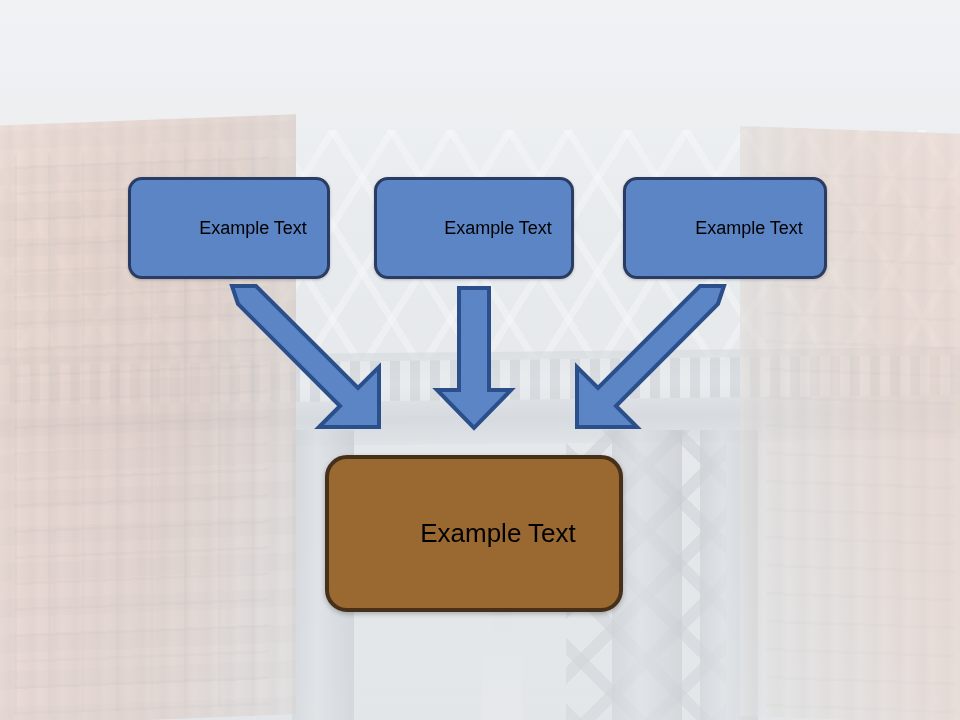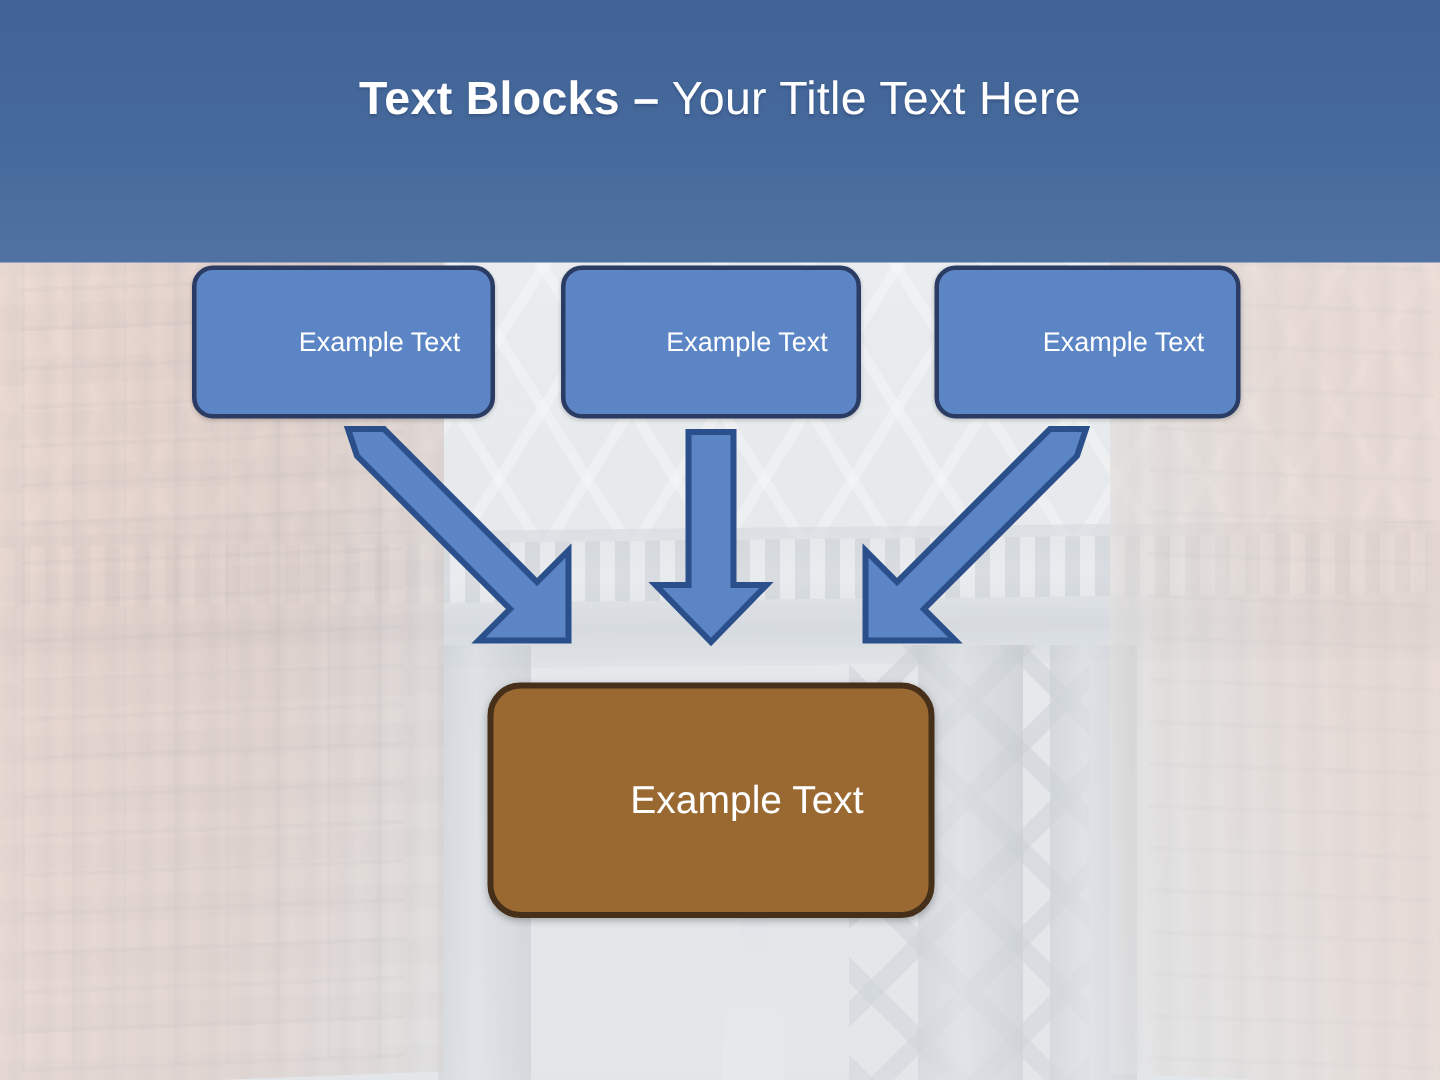--- a/index.html
+++ b/index.html
@@ -225,21 +225,21 @@
   .title b { font-weight: 700; }
   .title span.light { font-weight: 400; }
 
   
   .node {
     position: absolute;
     box-sizing: border-box;
     display: flex;
     align-items: center;
     justify-content: center;
-    color: #ffffff;
+    color: #000000;
     text-align: center;
     padding-left: 48px;
   }
   .node-blue {
     background: #5b85c5;
     border: 3px solid #2a3c63;
     border-radius: 14px;
     font-size: 18px;
     box-shadow: 0 1px 3px rgba(0,0,0,0.22);
   }
@@ -281,26 +281,20 @@
     <div class="bg-lattice"></div>
     <div class="bg-col c1"></div>
     <div class="bg-col c2"></div>
     <div class="bg-col c3"></div>
     <div class="bg-brick-left"></div>
     <div class="bg-brick-right"></div>
     <div class="bg-haze"></div>
     <div class="bg-wash"></div>
   </div>
 
-  <div class="header">
-    <div class="header-band2"></div>
-    <div class="header-band"></div>
-    <div class="header-fill"></div>
-    <div class="title"><b>Text Blocks –</b><span class="light"> Your Title Text Here</span></div>
-  </div>
 
   <svg class="arrow-layer" viewBox="0 0 960 720">
     <polygon class="arrow-shape" points="232,286 256,286 358,388 379,367 379,427 319,427 340,406 238,304"></polygon>
     <polygon class="arrow-shape" points="459,288 489,288 489,390 511,390 474,428 437,390 459,390"></polygon>
     <polygon class="arrow-shape" points="700,286 724,286 718,304 616,406 637,427 577,427 577,367 598,388"></polygon>
   </svg>
 
   <div class="node node-blue" id="box-1">
     <span>Example Text</span>
   </div>

